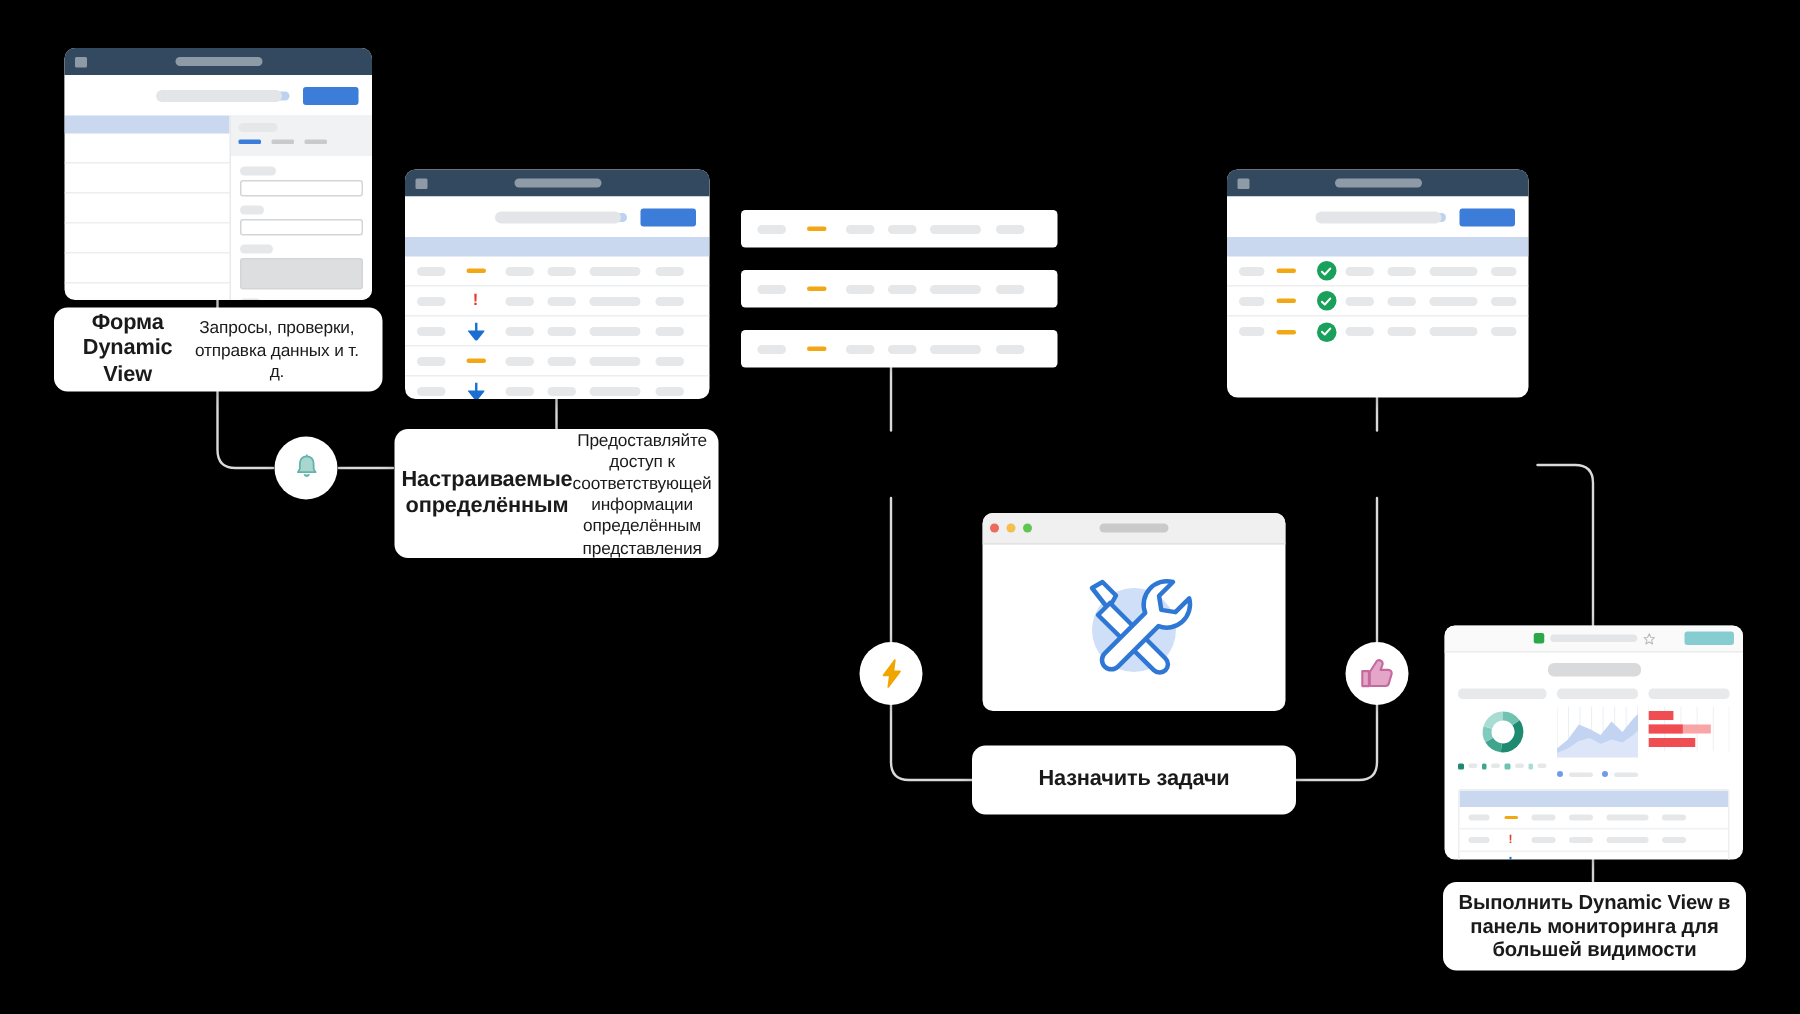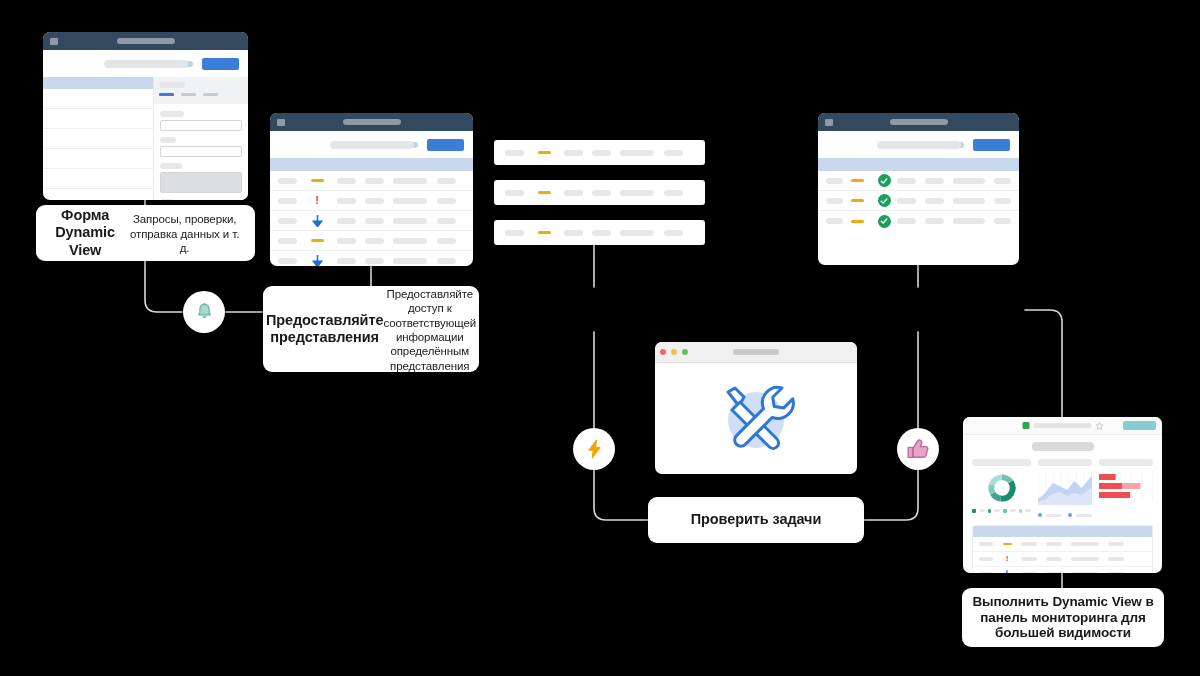--- a/index.html
+++ b/index.html
@@ -328,21 +328,21 @@
 
   <div class="bub" style="left:183px;top:291px;">
     <svg width="17" height="18" viewBox="0 0 17 18">
       <path d="M8.5 1.2 C5.6 1.2 3.9 3.2 3.9 6 v3.6 L2.6 11.8 h11.8 L13.1 9.6 V6 C13.1 3.2 11.4 1.2 8.5 1.2 Z" fill="#a9d6cf" stroke="#63b3ab" stroke-width="1.2" stroke-linejoin="round"></path>
       <path d="M6.9 13.2 a1.7 1.7 0 0 0 3.2 0" fill="#a9d6cf" stroke="#63b3ab" stroke-width="1.2"></path>
       <path d="M8.5 1.2 V0.2" stroke="#63b3ab" stroke-width="1.2" stroke-linecap="round"></path>
     </svg>
   </div>
 
   <div class="lbl" style="left:263px;top:286px;width:216px;height:86px;padding:0 8px;">
-    <div class="ttl">Предоставляйте представления</div>
+    <div class="ttl">Настраиваемые определённым</div>
     <div class="sub">Предоставляйте доступ к соответствующей информации определённым представления</div>
   </div>
 
 
 
   <div class="mac" style="left:655px;top:342px;width:202px;height:132px;">
     <div class="mac-bar">
       <div class="dot" style="background:#ec6a5e;"></div>
       <div class="dot" style="background:#f5bf4f;"></div>
       <div class="dot" style="background:#61c554;"></div>
@@ -367,21 +367,21 @@
   </div>
 
   <div class="bub" style="left:897px;top:428px;">
     <svg width="22" height="20" viewBox="0 0 22 20">
       <path d="M1.2 8.4 h4.4 v10 H1.2 Z" fill="#e3a6c8" stroke="#c6699d" stroke-width="1.4" stroke-linejoin="round"></path>
       <path d="M6.2 9 L11 1.5 a2.4 2.4 0 0 1 3.6 2.8 L13.4 7.6 h5.2 a2.2 2.2 0 0 1 2.1 2.8 l-1.8 6.2 a2.3 2.3 0 0 1 -2.2 1.7 H6.2 Z" fill="#e3a6c8" stroke="#c6699d" stroke-width="1.4" stroke-linejoin="round"></path>
     </svg>
   </div>
 
   <div class="lbl" style="left:648px;top:497px;width:216px;height:46px;">
-    <div class="ttl">Проверить задачи</div>
+    <div class="ttl">Назначить задачи</div>
   </div>
 
   <div class="dash-win" style="left:963px;top:417px;width:199px;height:156px;">
     <div class="dash-bar">
       <div class="url">
         <div class="lock"></div>
         <div class="ubar"></div>
         <svg width="8" height="8" viewBox="0 0 10 10">
           <path d="M5 .7 6.3 3.6 9.4 3.9 7 6 7.8 9.2 5 7.5 2.2 9.2 3 6 .6 3.9 3.7 3.6Z" fill="none" stroke="#b9babb" stroke-width=".9" stroke-linejoin="round"></path>
         </svg>

